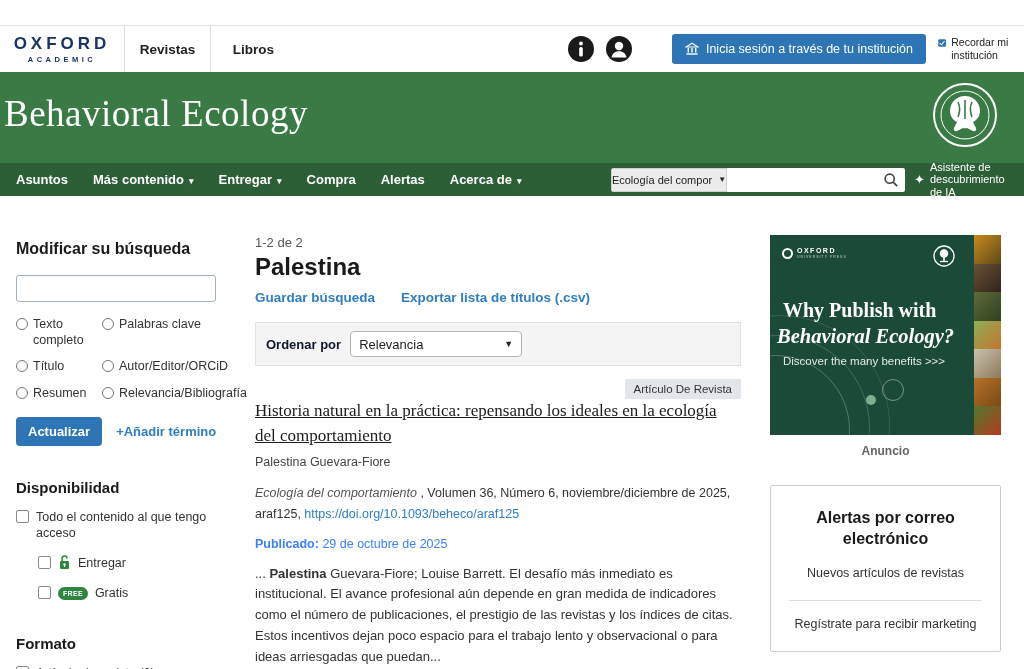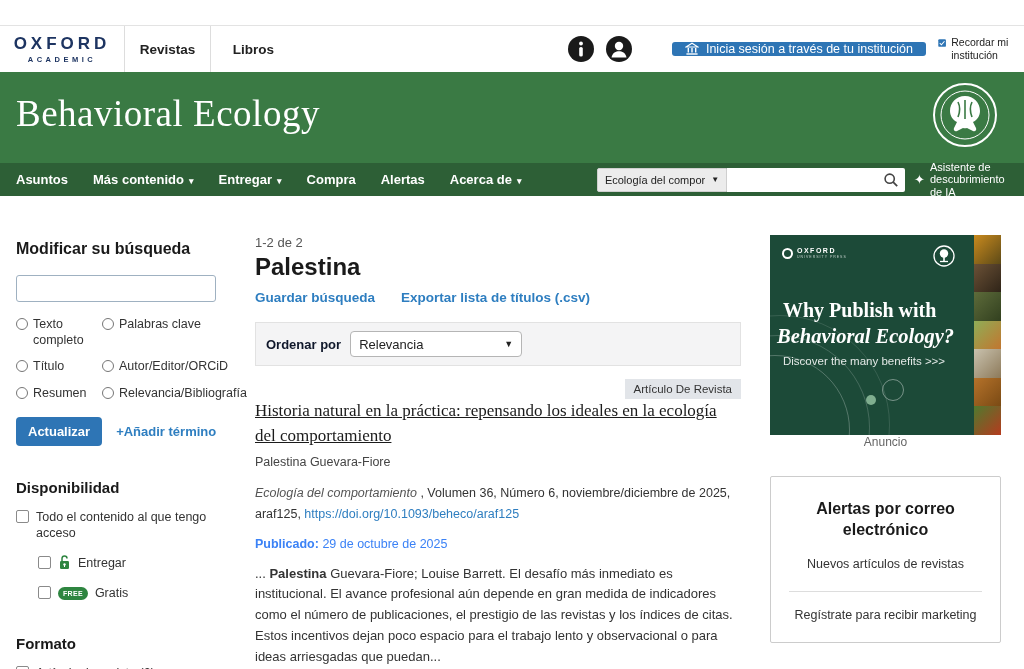--- a/index.html
+++ b/index.html
@@ -10,40 +10,40 @@
   .topbar { position: absolute; top: 25px; left: 0; width: 1024px; height: 47px;
             background: #fff; border-top: 1px solid #e3e3e3; display: flex; align-items: stretch; }
   .brand { width: 124px; display: flex; flex-direction: column; justify-content: center; align-items: center; }
   .brand .l1 { font-size: 17px; font-weight: bold; letter-spacing: 4px; color: #1d3461; }
   .brand .l2 { font-size: 7.5px; font-weight: bold; letter-spacing: 3.5px; color: #1d3461; margin-top: 1px; }
   .top-tab { width: 86px; border-left: 1px solid #ddd; display: flex; align-items: center; justify-content: center;
              font-size: 13.5px; font-weight: bold; color: #222; cursor: pointer; }
   .top-tab:last-of-type { border-right: 1px solid #ddd; }
   .topbar-right { margin-left: auto; display: flex; align-items: center; gap: 12px; padding-right: 10px; }
   .round-icon { width: 26px; height: 26px; cursor: pointer; }
-  .signin-btn { height: 14px; background: #2e75b5; color: #fff; border: none; border-radius: 3px;
+  .signin-btn { height: 30px; background: #2e75b5; color: #fff; border: none; border-radius: 3px;
                 font-size: 12.5px; font-family: "Liberation Sans", sans-serif;
                 display: flex; align-items: center; gap: 7px; padding: 0 13px; cursor: pointer; margin-left: 28px; }
   .remember { display: flex; align-items: flex-start; gap: 5px; width: 76px; cursor: pointer; }
   .remember .txt { font-size: 10.5px; line-height: 1.2; color: #222; }
 
   
   .banner { position: absolute; top: 72px; left: 0; width: 1024px; height: 91px; background: #3a7a44; }
-  .banner h1 { position: absolute; left: 16px; top: 20px; color: #fff;
+  .banner h1 { position: absolute; left: 4px; top: 20px; color: #fff;
                font-family: "Liberation Serif", "DejaVu Serif", serif; font-weight: 400; font-size: 37px; letter-spacing: 0.5px; }
   .society-logo { position: absolute; right: 26px; top: 10px; width: 66px; height: 66px; }
 
   
   .navbar { position: absolute; top: 163px; left: 0; width: 1024px; height: 33px; background: #2d5f36;
             display: flex; align-items: center; padding: 0 8px 0 16px; gap: 25px; }
   .nav-item { color: #fff; font-size: 13px; font-weight: bold; display: flex; align-items: center; gap: 5px; cursor: pointer; white-space: nowrap; justify-content: center; }
   .nav-item .caret { font-size: 9px; position: relative; top: 1px; }
   .nav-search { margin-left: auto; display: flex; align-items: center; }
   .scope-select { height: 24px; background: #ececec; border: 1px solid #cfcfcf; border-radius: 2px 0 0 2px;
-                  font-size: 11px; color: #222; display: flex; align-items: center; gap: 6px; padding: 0 7px; cursor: pointer; white-space: nowrap; }
+                  font-size: 11px; color: #222; display: flex; align-items: center; gap: 6px; padding: 0 0; cursor: pointer; white-space: nowrap; }
   .scope-select .caret { font-size: 8px; }
   .search-field { position: relative; }
   .search-input { width: 178px; height: 24px; border: none; border-radius: 0 2px 2px 0; padding: 0 26px 0 8px;
                   font-size: 12px; font-family: "Liberation Sans", sans-serif; outline: none; }
   .search-mag { position: absolute; right: 6px; top: 4px; width: 16px; height: 16px; cursor: pointer; }
   .ai-assistant { display: flex; align-items: center; gap: 5px; margin-left: 9px; cursor: pointer; }
   .ai-assistant .spark { color: #fff; font-size: 13px; }
   .ai-assistant .lbl { color: #fff; font-size: 11px; line-height: 1.1; width: 86px; }
 
   
@@ -113,21 +113,21 @@
   .ad-sub { position: absolute; left: 13px; top: 120px; color: rgba(255,255,255,.88); font-size: 11.5px; }
   .ad-strip { position: absolute; right: 0; top: 0; width: 27px; height: 200px; display: flex; flex-direction: column; }
   .ad-strip .ph { flex: 1; }
   .ph1 { background: linear-gradient(135deg,#c98a1e,#5d4a17); }
   .ph2 { background: linear-gradient(135deg,#6b5136,#2f2418); }
   .ph3 { background: linear-gradient(135deg,#5d6b3a,#32401f); }
   .ph4 { background: linear-gradient(135deg,#8fae57,#c2762f); }
   .ph5 { background: linear-gradient(135deg,#c9c2ae,#8d7a5a); }
   .ph6 { background: linear-gradient(135deg,#b5722a,#7a4a14); }
   .ph7 { background: linear-gradient(135deg,#4f7a2e,#b53b1e); }
-  .ad-caption { text-align: center; font-size: 12px; color: #666; margin-top: 0; }
+  .ad-caption { text-align: center; font-size: 12px; color: #666; margin-top: 9px; font-weight: bold; }
   .alerts-box { margin-top: 27px; border: 1px solid #ccc; border-radius: 2px; padding: 22px 14px 20px; text-align: center; }
   .alerts-box h3 { font-size: 16px; font-weight: bold; color: #1a1a1a; line-height: 1.3; width: 150px; margin: 0 auto; }
   .alert-link { display: block; font-size: 12.5px; color: #333; margin-top: 16px; text-decoration: none; cursor: pointer; }
   .alerts-box hr { border: none; border-top: 1px solid #ddd; margin: 20px 4px 4px; }
 </style>
 </head>
 <body>
 
 <div class="page">
 

